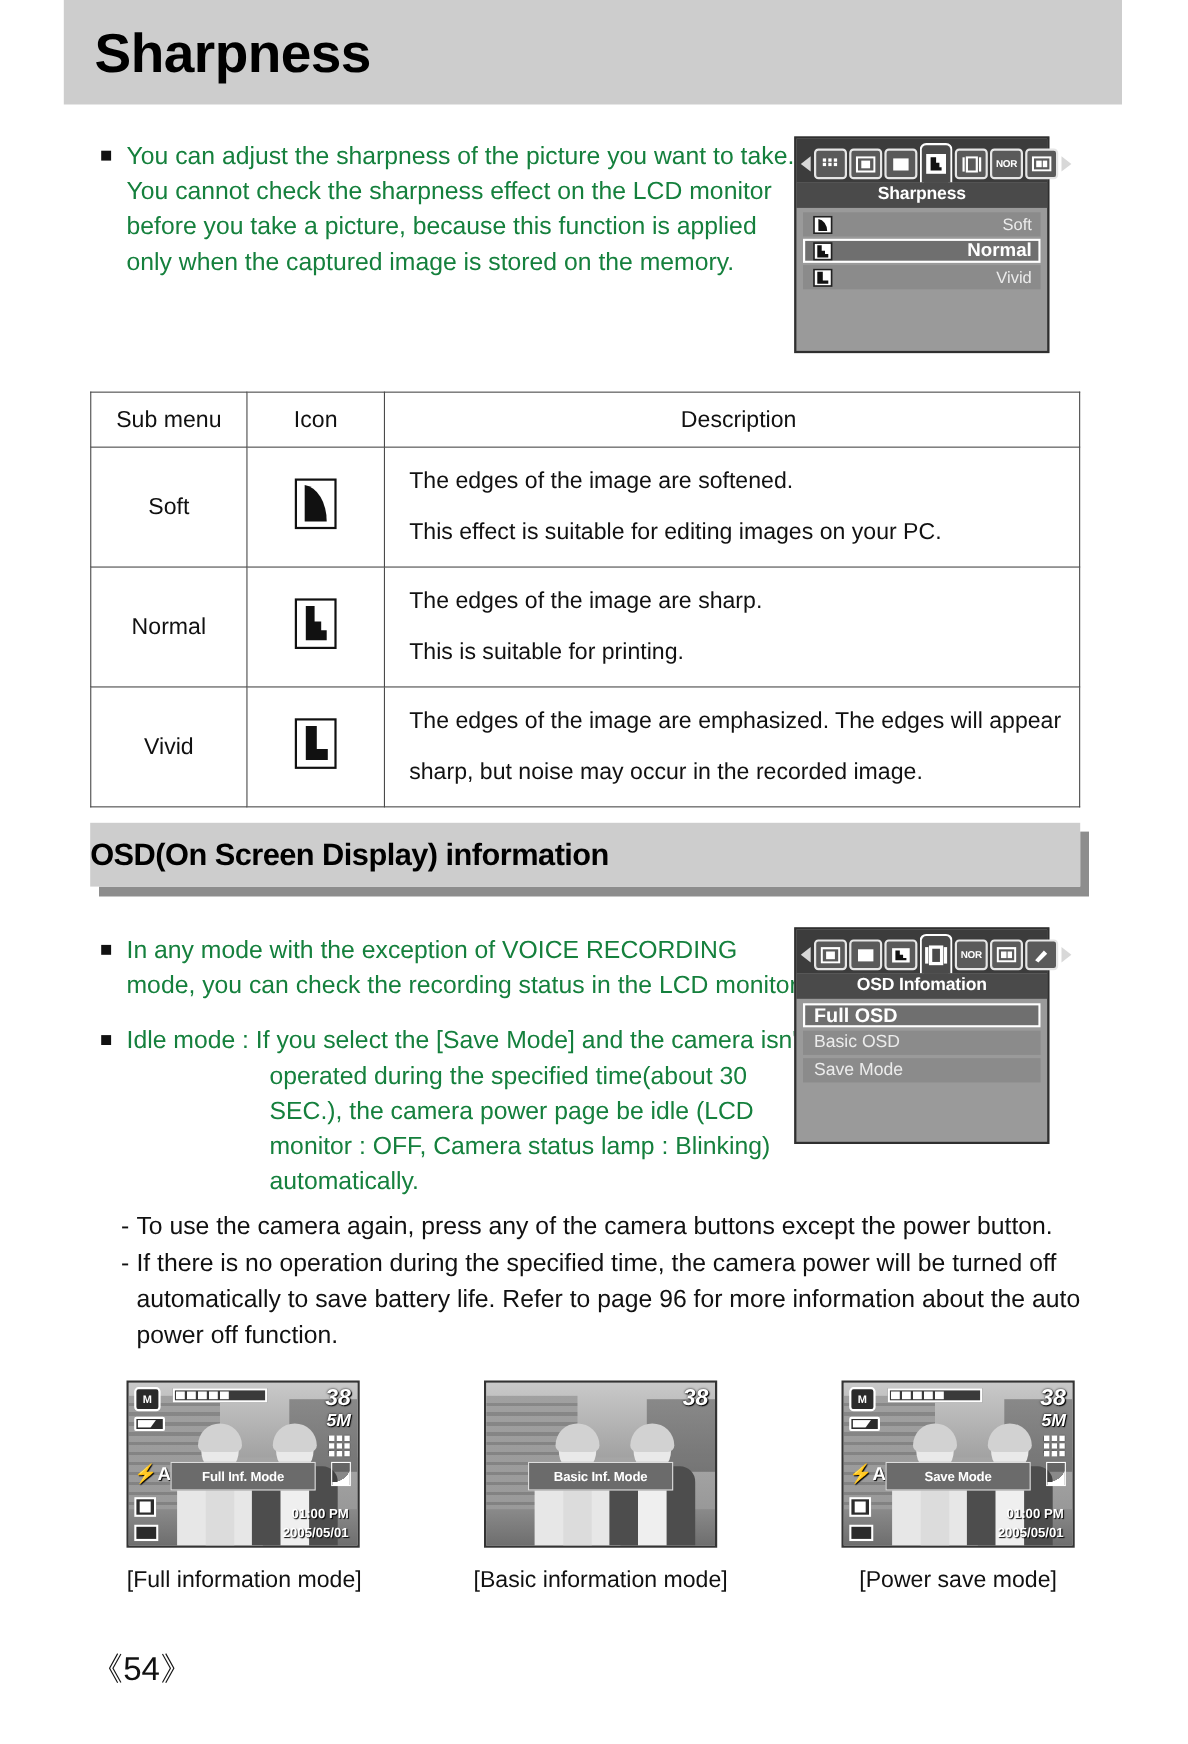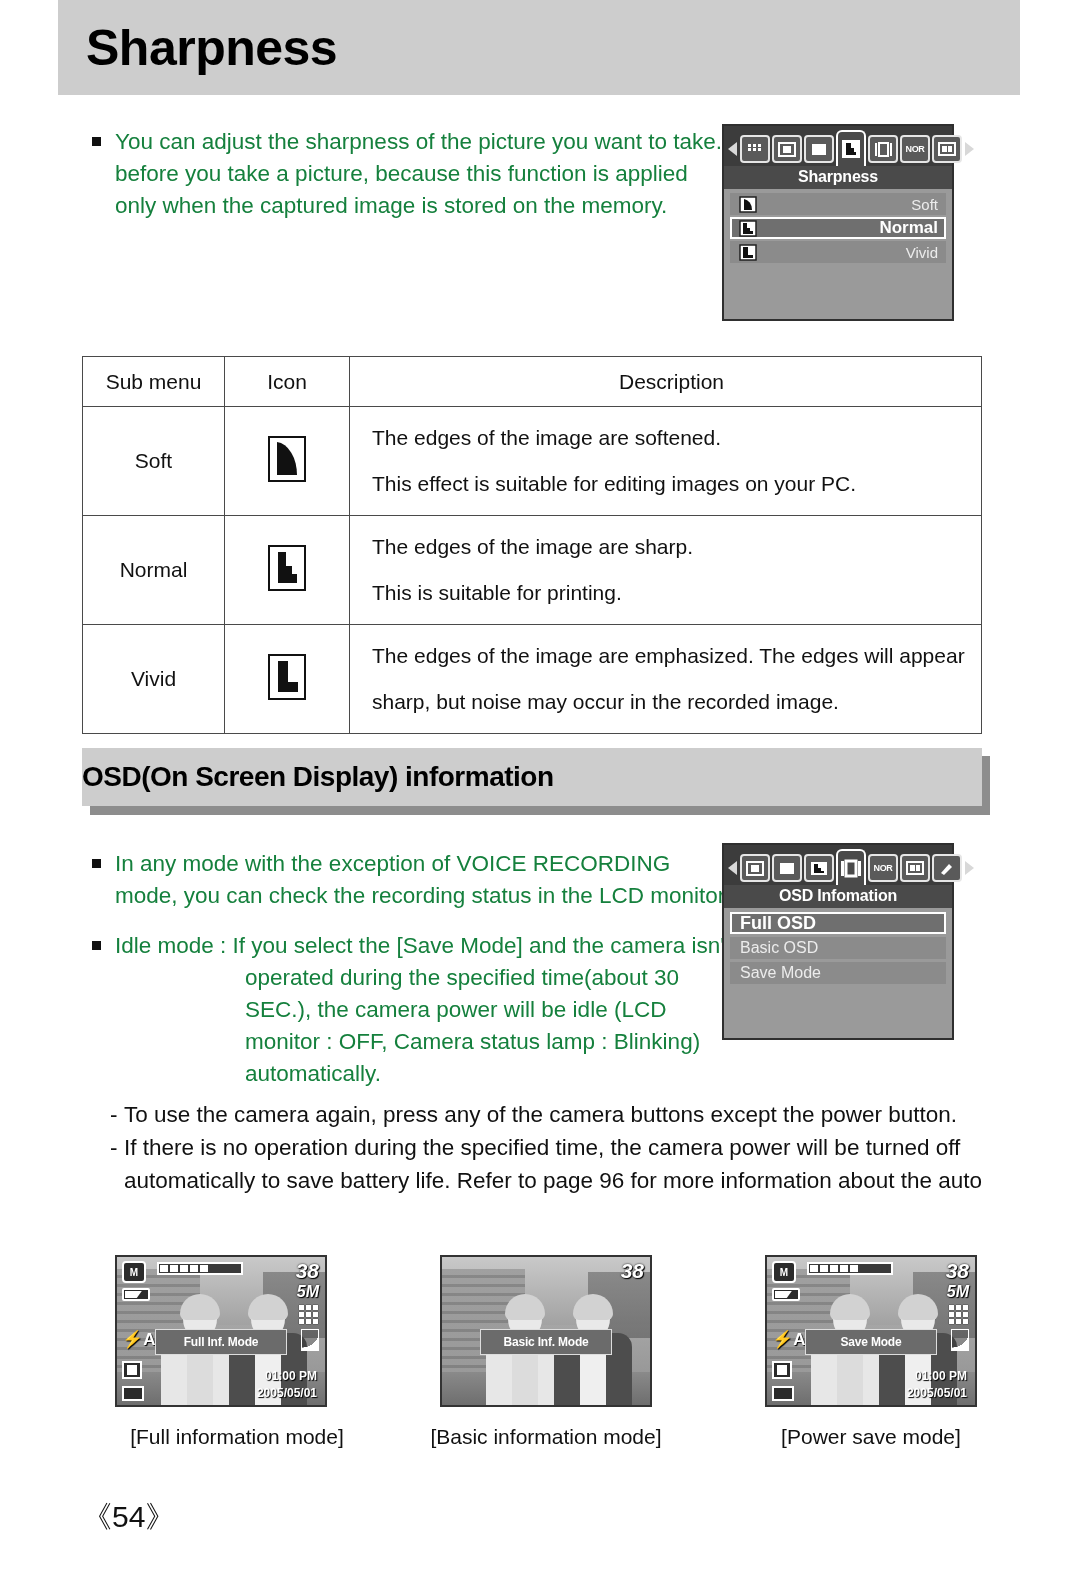--- a/index.html
+++ b/index.html
@@ -223,20 +223,21 @@
 
   <div class="sec-header" id="hdr-sharpness">
     <span class="sec-title">Sharpness</span>
   </div>
 
   <div class="bullet-block" style="left:92px; top:126px; width:620px;">
     <div class="bullet-row">
       <span class="sq-bullet"></span>
       <span class="bullet-text">
         <div>You can adjust the sharpness of the picture you want to take.</div>
+        <div>You cannot check the sharpness effect on the LCD monitor</div>
         <div>before you take a picture, because this function is applied</div>
         <div>only when the captured image is stored on the memory.</div>
       </span>
     </div>
   </div>
 
   <div class="lcd" style="left:722px; top:124px;">
     <div class="lcd-tabs">
       <span class="arrow-l"></span>
 
@@ -402,21 +403,21 @@
       </span>
     </div>
   </div>
 
   <div class="bullet-block" style="left:92px; top:930px; width:640px;">
     <div class="bullet-row">
       <span class="sq-bullet"></span>
       <span class="bullet-text">
         <div>Idle mode : If you select the [Save Mode] and the camera isn't</div>
         <div style="padding-left:130px;">operated during the specified time(about 30</div>
-        <div style="padding-left:130px;">SEC.), the camera power will be idle (LCD</div>
+        <div style="padding-left:130px;">SEC.), the camera power page be idle (LCD</div>
         <div style="padding-left:130px;">monitor : OFF, Camera status lamp : Blinking)</div>
         <div style="padding-left:130px;">automatically.</div>
       </span>
     </div>
   </div>
 
   <div class="lcd" style="left:722px; top:843px;">
     <div class="lcd-tabs">
       <span class="arrow-l"></span>
 
@@ -489,20 +490,21 @@
       <span class="dash-mark">-</span>
       <span class="dash-body">
         <div>To use the camera again, press any of the camera buttons except the power button.</div>
       </span>
     </div>
     <div class="dash-row">
       <span class="dash-mark">-</span>
       <span class="dash-body">
         <div>If there is no operation during the specified time, the camera power will be turned off</div>
         <div>automatically to save battery life. Refer to page 96 for more information about the auto</div>
+        <div>power off function.</div>
       </span>
     </div>
   </div>
 
   <div class="shot" style="left:115px; top:1255px;">
     <div class="sky"></div>
     <div class="bld"></div>
     <div class="bld2"></div>
     <div class="grnd"></div>
     <div class="person woman" style="left:44px;">
@@ -546,21 +548,21 @@
         <i></i>
         <i></i>
         <i></i>
         <i></i>
       </div>
     <div class="sharp-ic"></div>
     <div class="time-t">01:00 PM</div>
     <div class="date-t">2005/05/01</div>
     <div class="mode-pill">Full Inf. Mode</div>
   </div>
-  <div class="shot-caption" style="left:87px; top:1425px;text-align:center;">[Full information mode]</div>
+  <div class="shot-caption" style="left:72px; top:1425px;text-align:center;">[Full information mode]</div>
 
   <div class="shot" style="left:440px; top:1255px;">
     <div class="sky"></div>
     <div class="bld"></div>
     <div class="bld2"></div>
     <div class="grnd"></div>
     <div class="person woman" style="left:44px;">
       <div class="p-head">
           <div class="p-hair"></div>
         </div>

